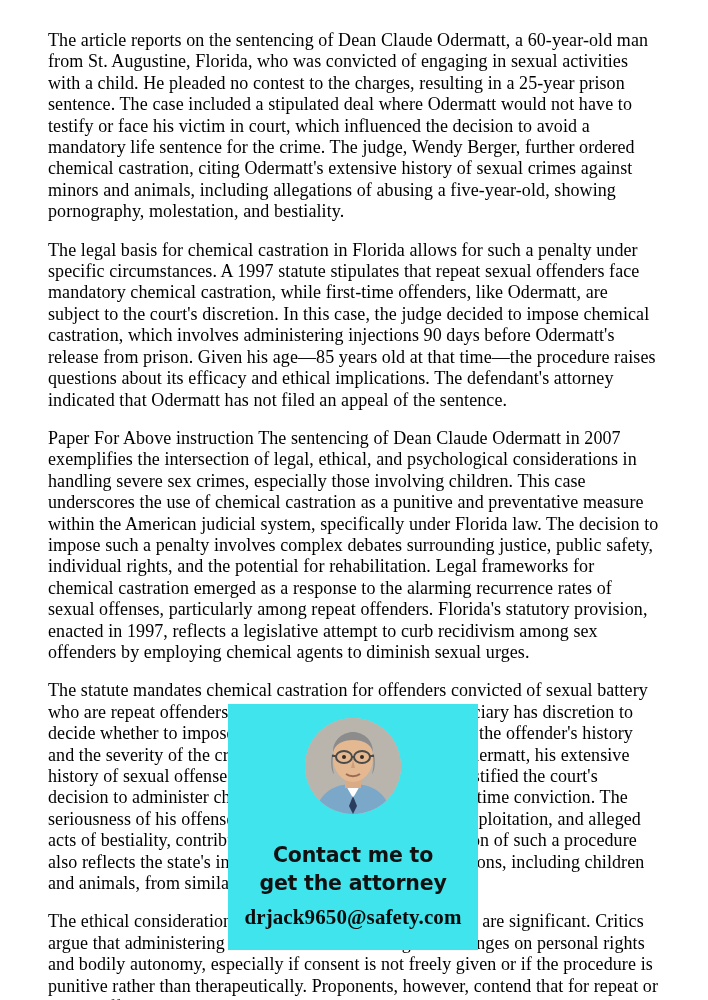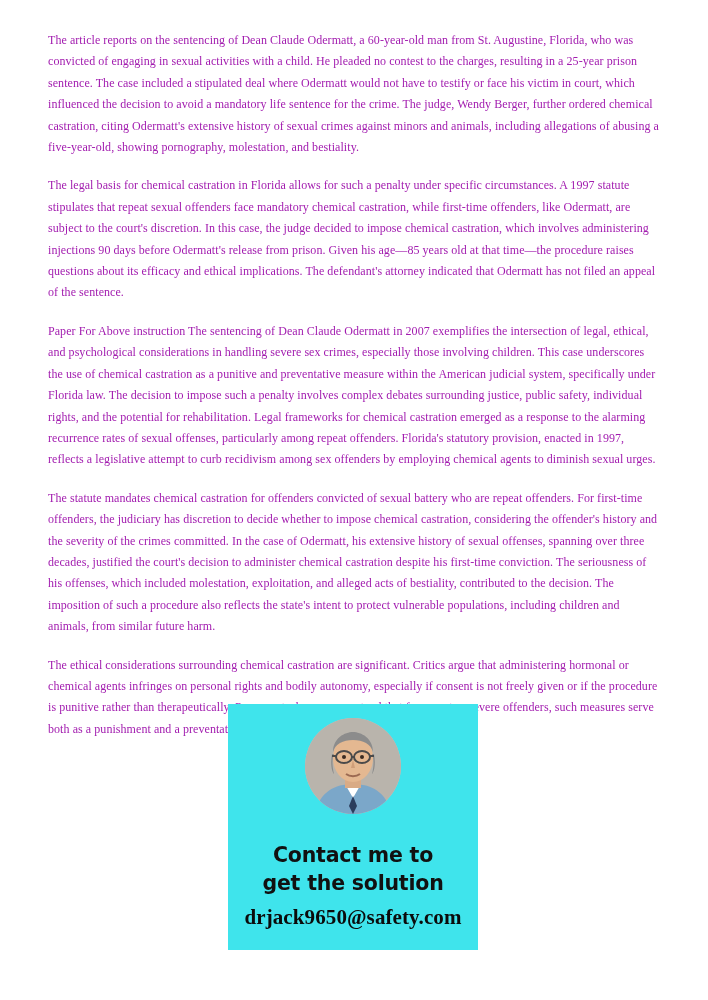--- a/index.html
+++ b/index.html
@@ -18,25 +18,25 @@
   #doc {
     position: absolute;
     left: 0;
     top: 0;
     width: 708px;
     height: 1000px;
     box-sizing: border-box;
     padding: 30px 48px 0 48px;
   }
   .para {
-    font-size: 12px;
+    font-size: 18px;
     line-height: 21.4px;
     text-align: left;
     margin: 0 0 17px 0;
-    color: #a21caf;
+    color: #000000;
     letter-spacing: 0.005em;
   }
   .para:last-child { margin-bottom: 0; }
 
   
   #overlay-card {
     position: absolute;
     left: 228px;
     top: 704px;
     width: 250px;
@@ -120,15 +120,15 @@
 
       <circle cx="39" cy="39" r="2" fill="#3a2b22"></circle>
       <circle cx="57" cy="39" r="2" fill="#3a2b22"></circle>
 
       <path d="M48 42 L46 50 L50 50 Z" fill="#cf9e79"></path>
 
       <path d="M41 56 C45 59 51 59 55 56" stroke="#9c6a52" stroke-width="2" fill="none"></path>
     </svg>
   </div>
   <div class="overlay-line" id="overlay-line1">Contact me to</div>
-  <div class="overlay-line">get the solution</div>
+  <div class="overlay-line">get the attorney</div>
   <div id="overlay-email">drjack9650@safety.com</div>
 </div>
 
 </body></html>

